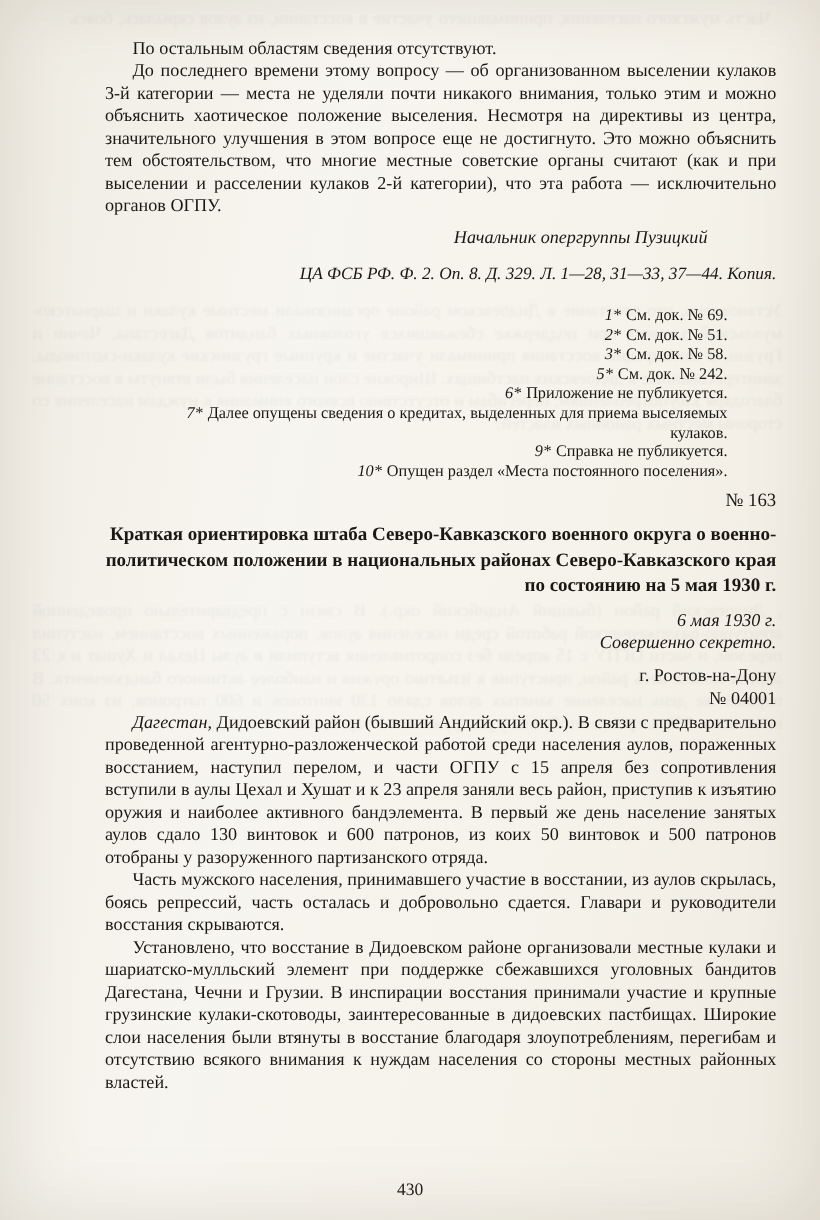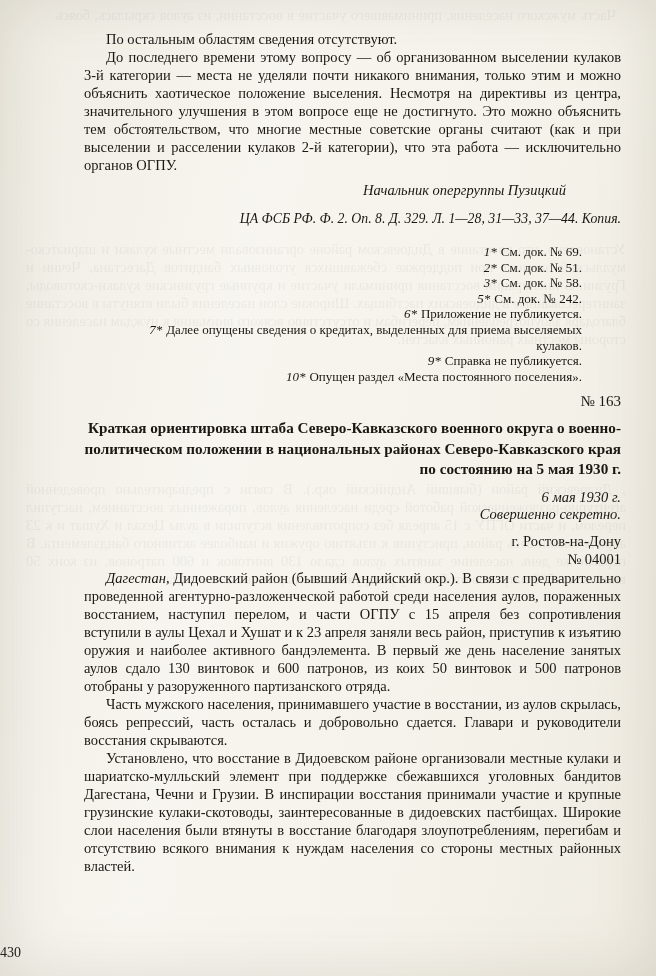--- a/index.html
+++ b/index.html
@@ -43,21 +43,21 @@
   .fn-marker { font-style:italic; margin-right:4px; white-space:nowrap; }
 
   .doc-number { margin-top:8px; font-weight:normal; font-size:15px; }
   .doc-title  { margin-top:8px; font-weight:bold; font-size:15.2px; line-height:20.5px; text-align:right; }
   .dateline   { margin-top:9px; text-align:right; font-style:italic; line-height:17.5px; }
   .place-block{ margin-top:8px; line-height:18.5px; }
   .body-block { }
 
   .page-number {
     position:absolute; left:0; right:0; bottom:15px;
-    text-align:left; font-size:14px; color:#24201a;
+    text-align:center; font-size:14px; color:#24201a;
   }
 </style>
 </head>
 <body>
 
 <div class="page">
 
   <div class="bleed" aria-hidden="true">
     <div class="b1">Часть мужского населения, принимавшего участие в восстании, из аулов скрылась, боясь репрессий, часть осталась и добровольно сдается. Главари и руководители восстания скрываются.</div>
     <div class="b2">Установлено, что восстание в Дидоевском районе организовали местные кулаки и шариатско-мулльский элемент при поддержке сбежавшихся уголовных бандитов Дагестана, Чечни и Грузии. В инспирации восстания принимали участие и крупные грузинские кулаки-скотоводы, заинтересованные в дидоевских пастбищах. Широкие слои населения были втянуты в восстание благодаря злоупотреблениям, перегибам и отсутствию всякого внимания к нуждам населения со стороны местных районных властей.</div>

